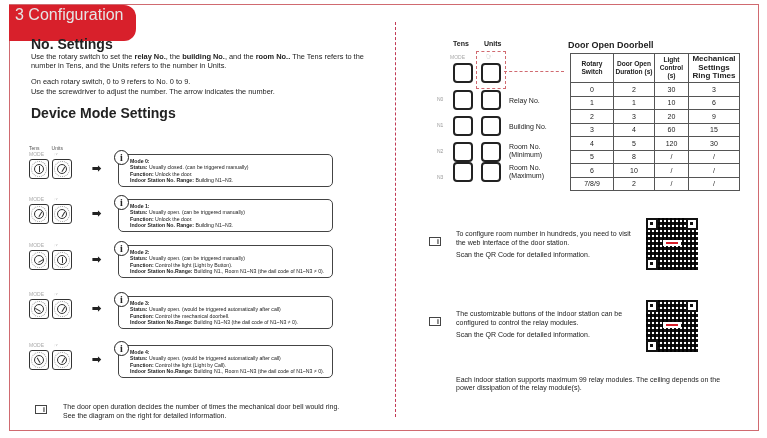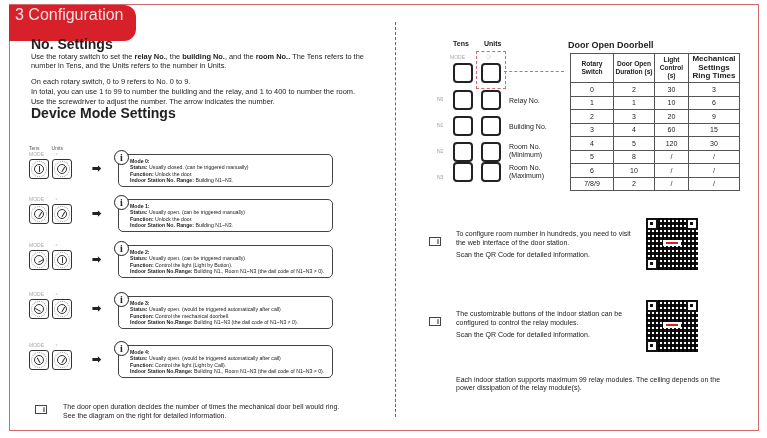--- a/index.html
+++ b/index.html
@@ -49,21 +49,20 @@
 <body>
 
 <div class="frame"></div>
 <div class="tab">3 Configuration</div>
 <div class="divider"></div>
 
 <div class="abs" style="left:31px; top:36px; width:345px;">
   <div class="h">No. Settings</div>
   <div class="p"><span>Use the rotary switch to set the </span><b>relay No.</b><span>, the </span><b>building No.</b><span>, and the </span><b>room No..</b><span> The Tens refers to the number in Tens, and the Units refers to the number in Units.</span></div>
   <div class="p" style="margin-top:7px">On each rotary switch, 0 to 9 refers to No. 0 to 9.</div>
-  <div class="p" style="margin-top:1px">In total, you can use 1 to 99 to number the building and the relay, and 1 to 400 to number the room.</div>
   <div class="p" style="margin-top:1px">Use the screwdriver to adjust the number. The arrow indicates the number.</div>
 </div>
 
 <div class="abs" style="left:31px; top:105px; width:345px;">
   <div class="h">Device Mode Settings</div>
 </div>
 
 <div class="mode-row" style="top:145px">
   <div class="lbls" style="top:0"><span>Tens</span><span style="margin-left:12px">Units</span></div>
   <div class="lbls" style="top:6px;color:#aaa"><span>MODE</span><span style="margin-left:10px">☞</span></div>

